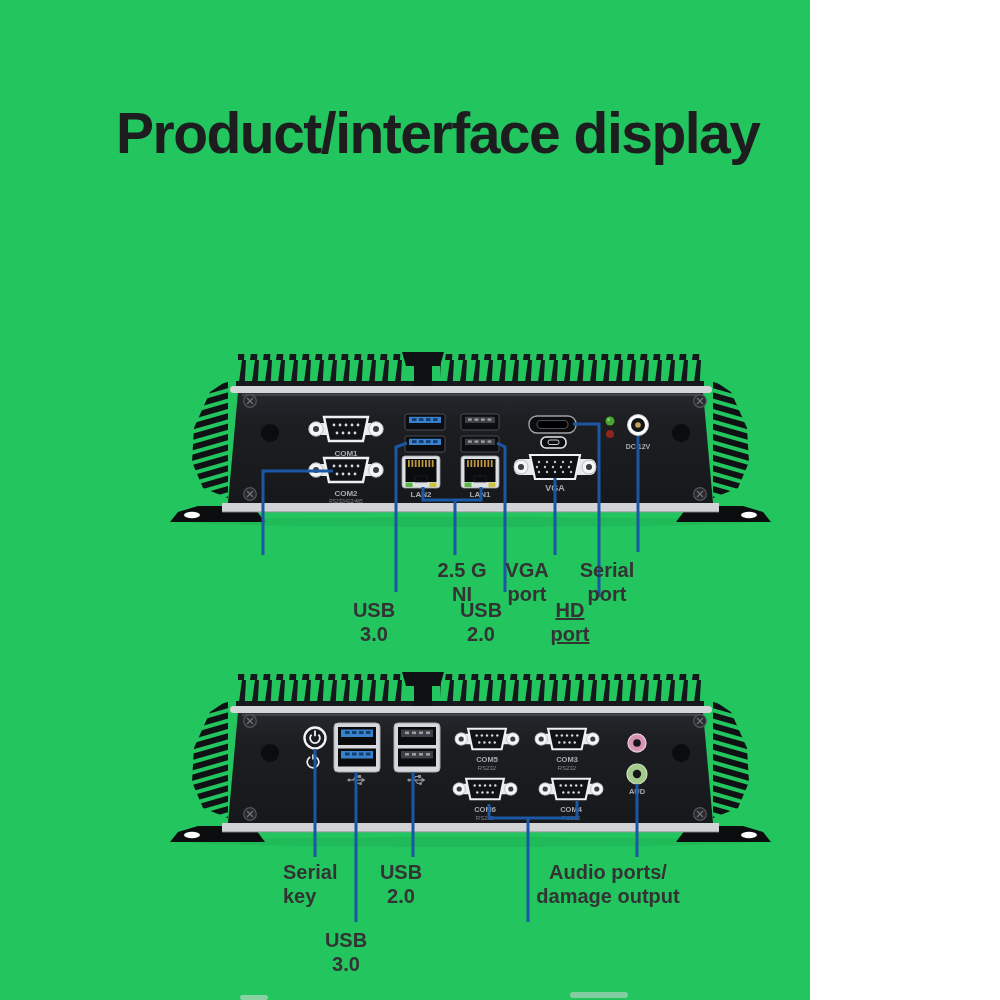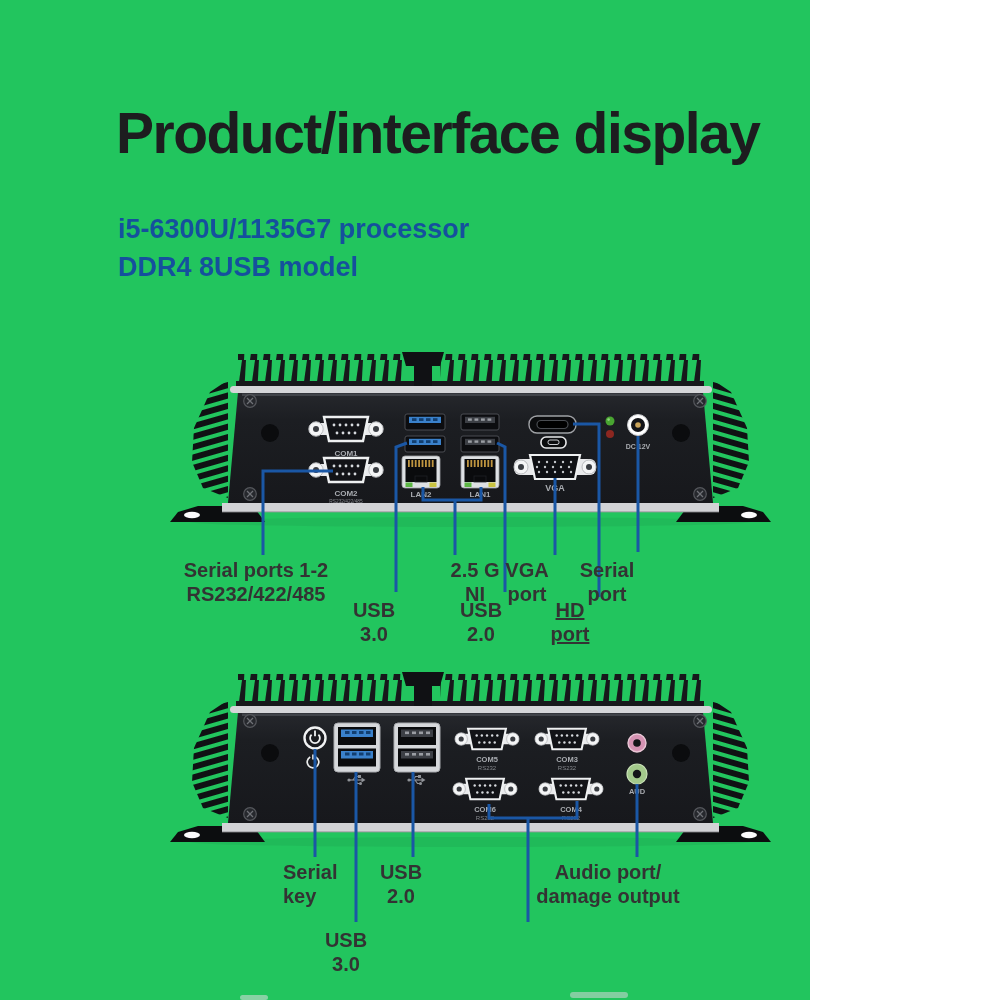--- a/index.html
+++ b/index.html
@@ -16,24 +16,20 @@
   svg text{font-family:"Liberation Sans", sans-serif;}
   .portlbl{fill:#a9acb1;font-weight:bold;}
   .portsub{fill:#84878c;}
 </style>
 </head>
 <body>
 
 <div class="page">
 
   <h1 class="title">Product/interface display</h1>
-  <div class="subtitle">
-    <div>i5-6300U/1135G7 processor</div>
-    <div>DDR4 8USB model</div>
-  </div>
 
   <svg class="art" width="1000" height="1000" viewBox="0 0 1000 1000">
     <defs>
       <pattern id="fins" width="13" height="36" patternUnits="userSpaceOnUse">
         <polygon points="3,36 8,0 12,0 10,36" fill="#17181b"></polygon>
       </pattern>
       <pattern id="ribs" width="18" height="10" patternUnits="userSpaceOnUse" patternTransform="rotate(-16)">
         <rect x="0" y="0" width="18" height="6" fill="#101114"></rect>
       </pattern>
       <linearGradient id="bodyg" x1="0" y1="0" x2="0" y2="1">
@@ -350,25 +346,21 @@
       <path d="M356,772 L356,922"></path>
       <path d="M413,772 L413,857"></path>
       <path d="M489,804 L489,818 M577,801 L577,818 M487.5,818 L578.5,818 M528,818 L528,922"></path>
       <path d="M637,784 L637,857"></path>
     </g>
 
     <rect x="240" y="995" width="28" height="5" rx="2.5" fill="#dcdddf" opacity="0.55"></rect>
     <rect x="570" y="992" width="58" height="6" rx="3" fill="#d4d5d8" opacity="0.55"></rect>
   </svg>
 
-  <div class="co" style="left:256px;top:558px;">
-    <div>Serial ports 1-2</div>
-    <div>RS232/422/485</div>
-  </div>
-  <div class="co" style="left:475px;top:558px;">
+  <div class="co" style="left:462px;top:558px;">
     <div>2.5 G</div>
     <div>NI</div>
   </div>
   <div class="co" style="left:527px;top:558px;">
     <div>VGA</div>
     <div>port</div>
   </div>
   <div class="co" style="left:607px;top:558px;">
     <div>Serial</div>
     <div>port</div>
@@ -388,21 +380,21 @@
 
   <div class="co left" style="left:283px;top:860px;">
     <div>Serial</div>
     <div>key</div>
   </div>
   <div class="co" style="left:401px;top:860px;">
     <div>USB</div>
     <div>2.0</div>
   </div>
   <div class="co" style="left:608px;top:860px;">
-    <div>Audio port/</div>
+    <div>Audio ports/</div>
     <div>damage output</div>
   </div>
   <div class="co" style="left:346px;top:928px;">
     <div>USB</div>
     <div>3.0</div>
   </div>
 
 </div>
 
 </body></html>

